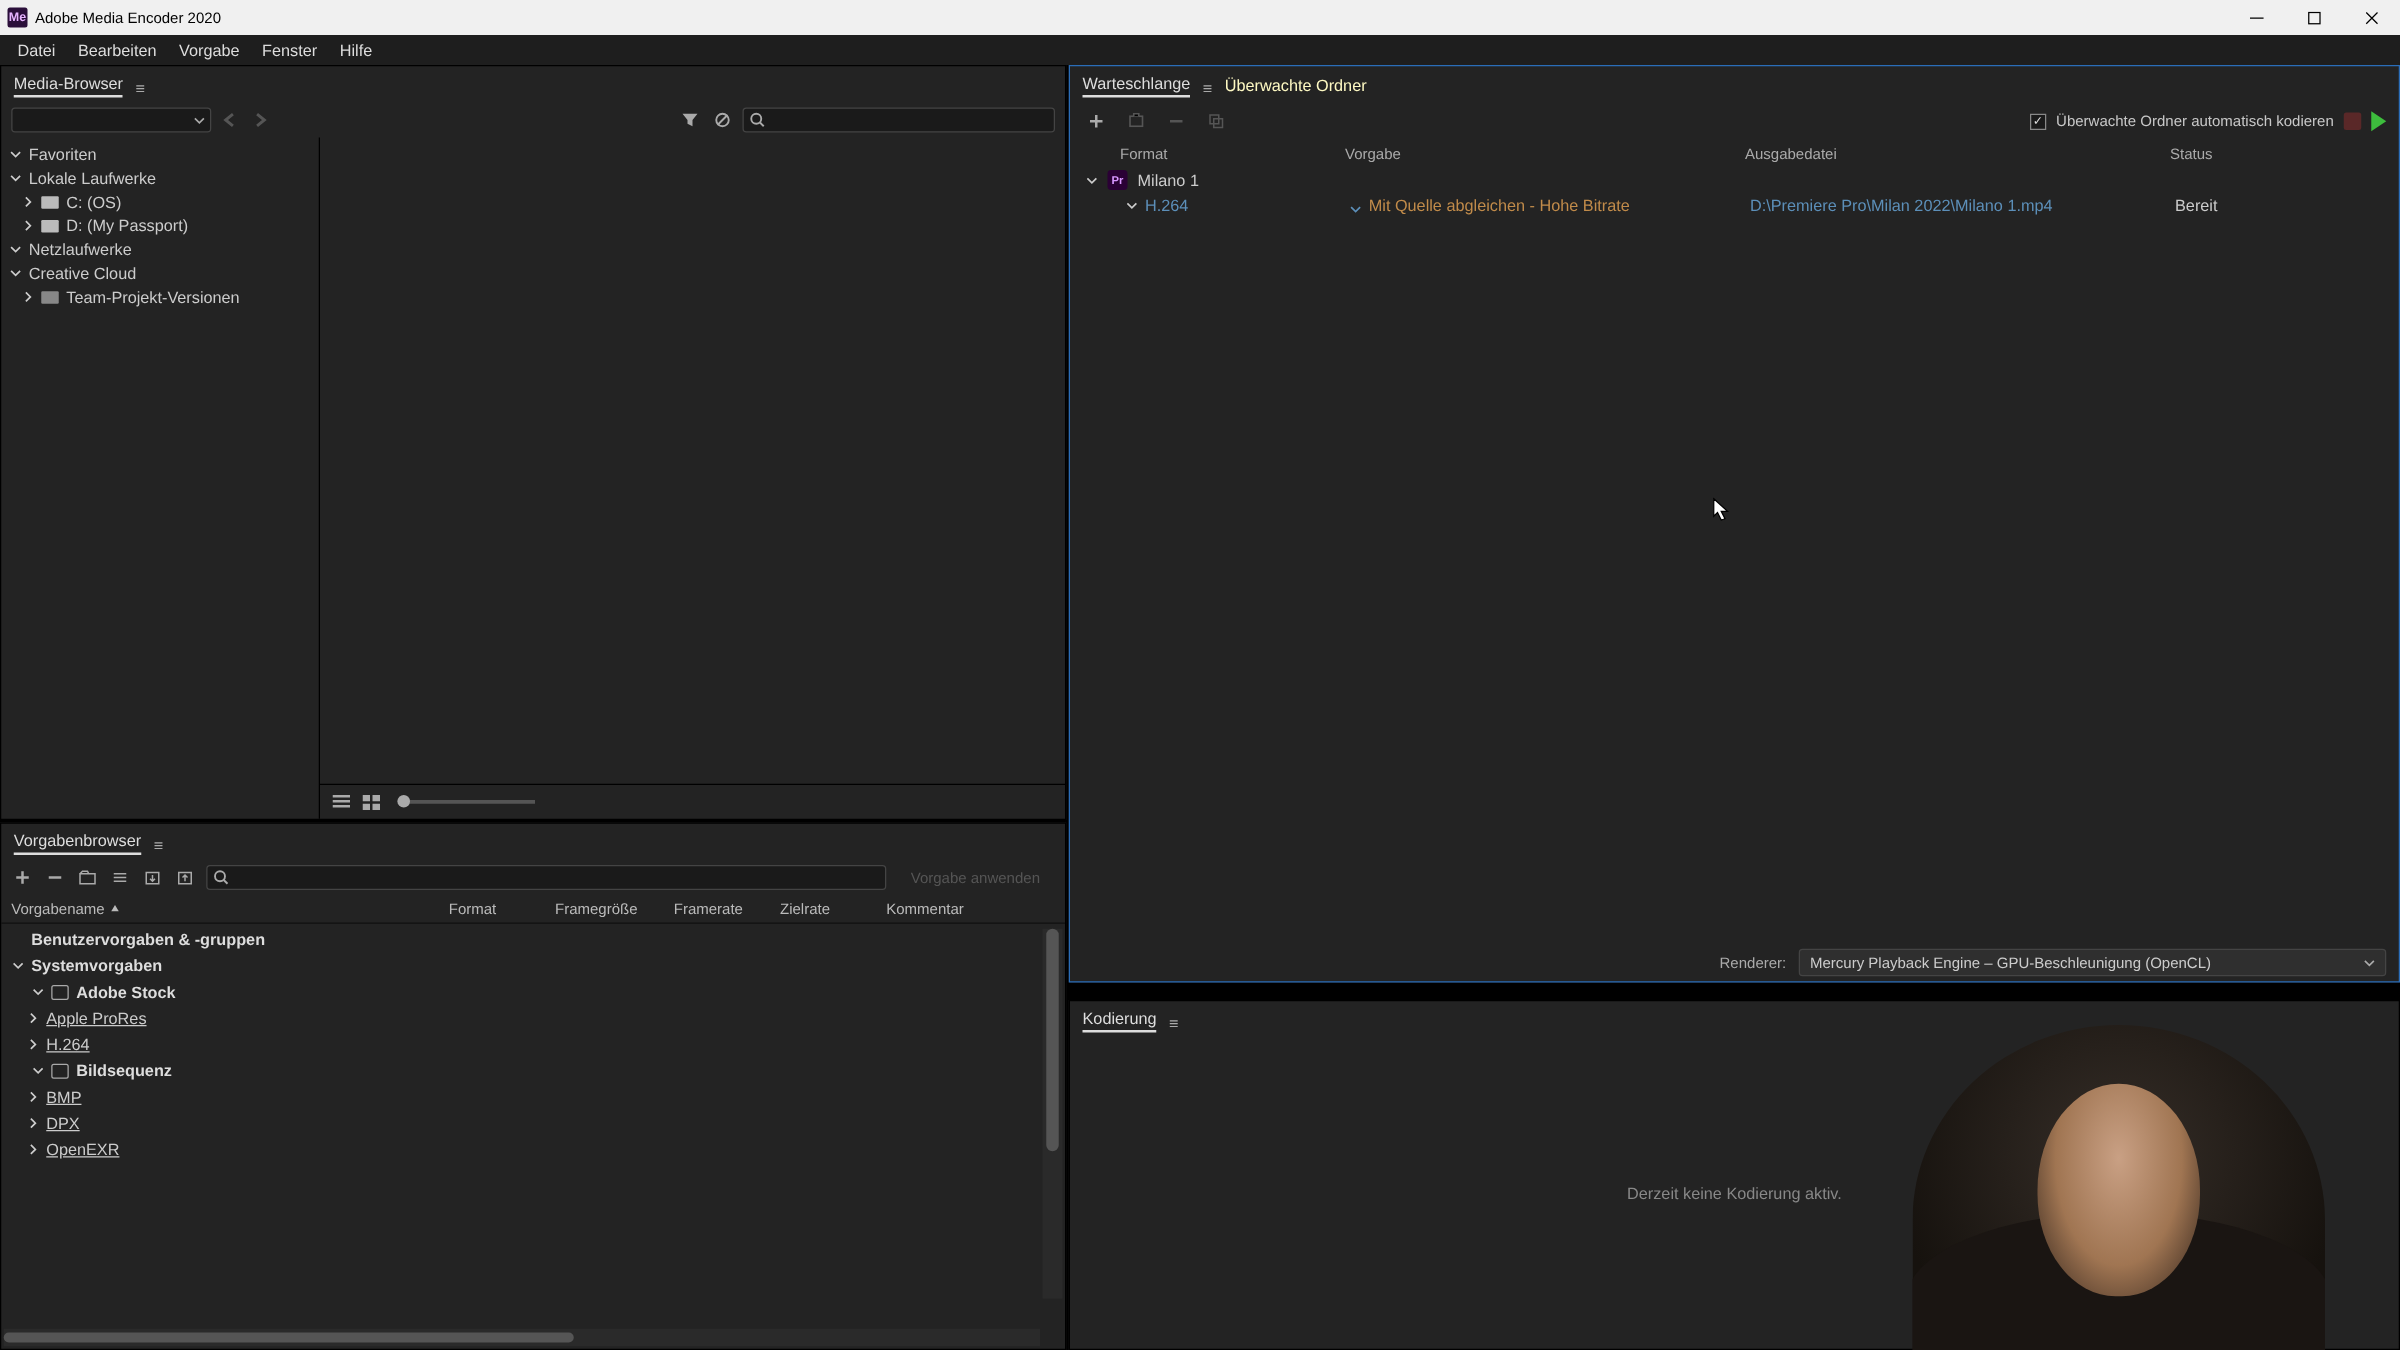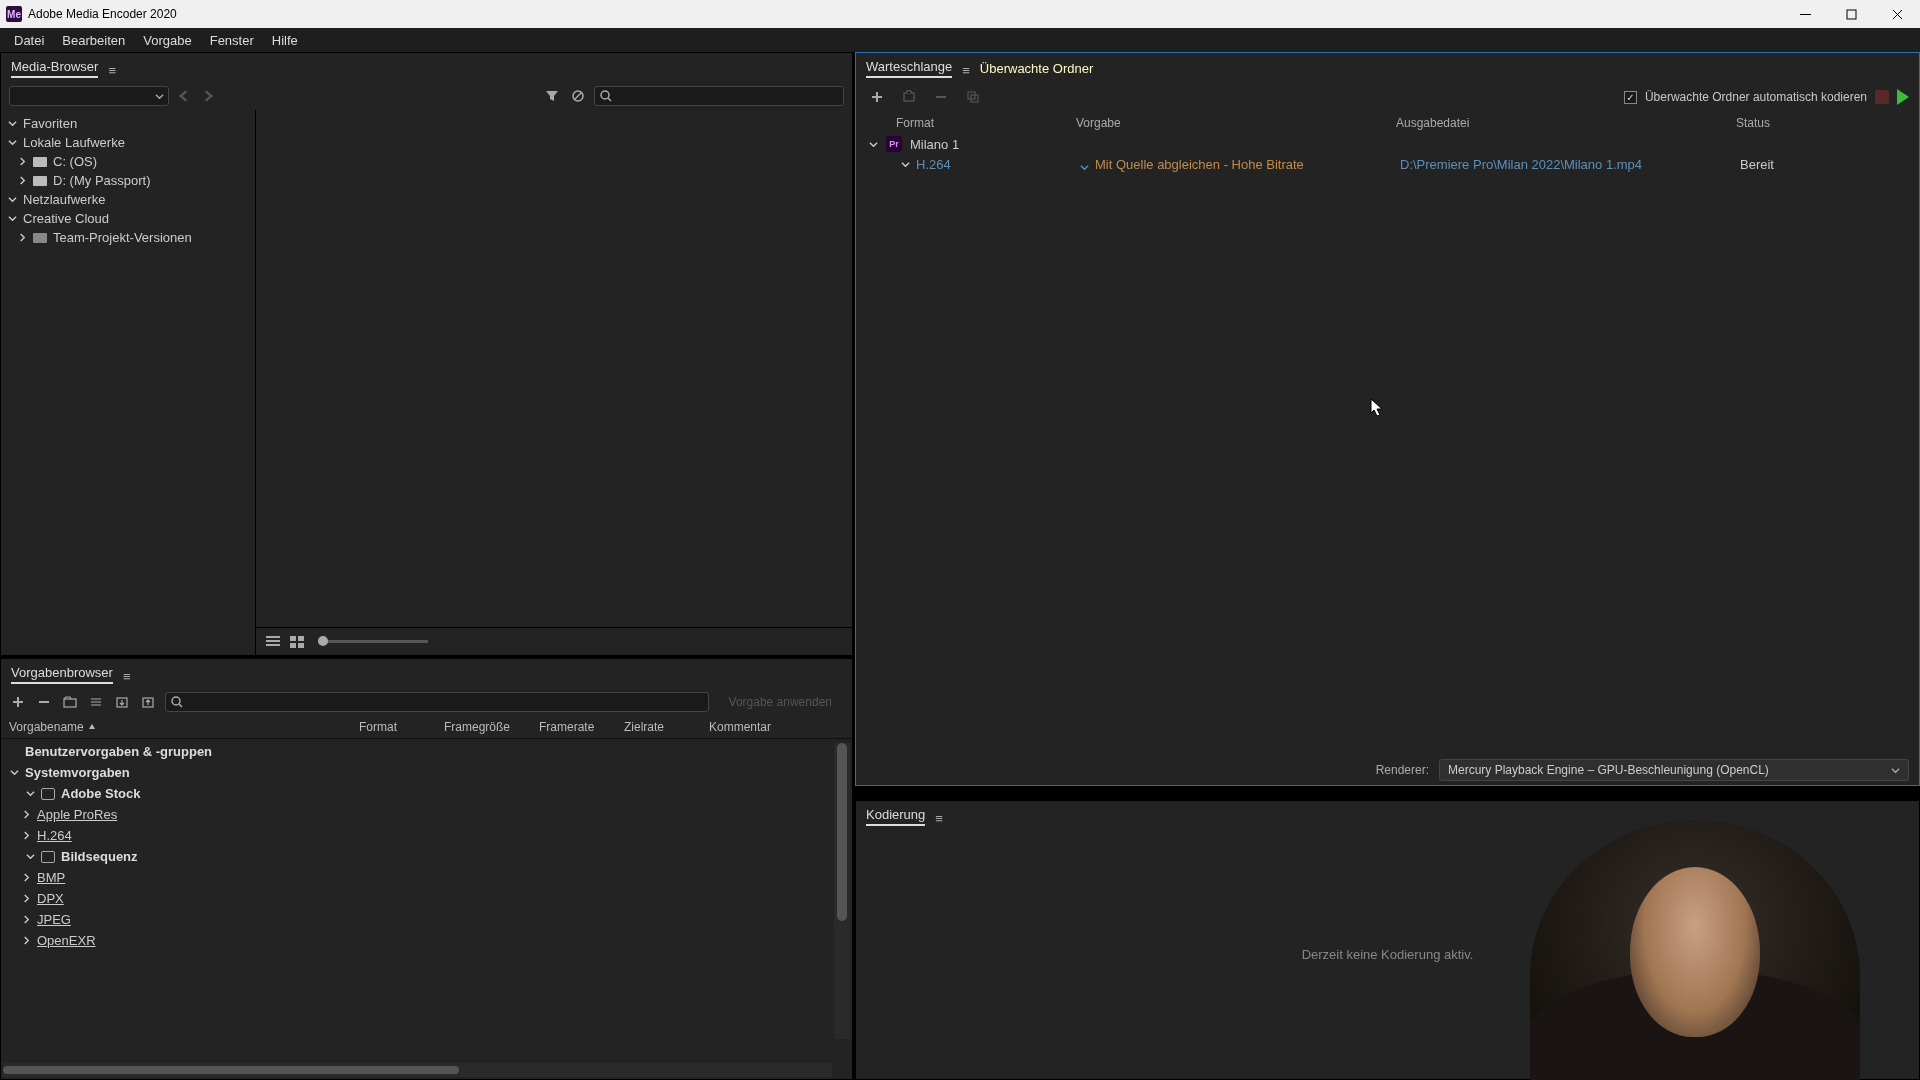--- a/index.html
+++ b/index.html
@@ -396,28 +396,20 @@
               </svg>
             </span>
             <span>DPX</span>
           </div>
         <div class="pb-row pb-indent-2">
             <span class="twisty">
               <svg class="chevron-sm" viewBox="0 0 10 10">
                 <path d="M3 1l4 4-4 4" stroke="currentColor" fill="none" stroke-width="1.5"></path>
               </svg>
             </span>
-            <span>JPEG</span>
-          </div>
-        <div class="pb-row pb-indent-2">
-            <span class="twisty">
-              <svg class="chevron-sm" viewBox="0 0 10 10">
-                <path d="M3 1l4 4-4 4" stroke="currentColor" fill="none" stroke-width="1.5"></path>
-              </svg>
-            </span>
             <span>OpenEXR</span>
           </div>
         <div class="scrollbar-v">
             <div class="scrollbar-thumb-v"></div>
           </div>
         <div class="scrollbar-h">
             <div class="scrollbar-thumb-h"></div>
           </div>
       </div>
     </div>

